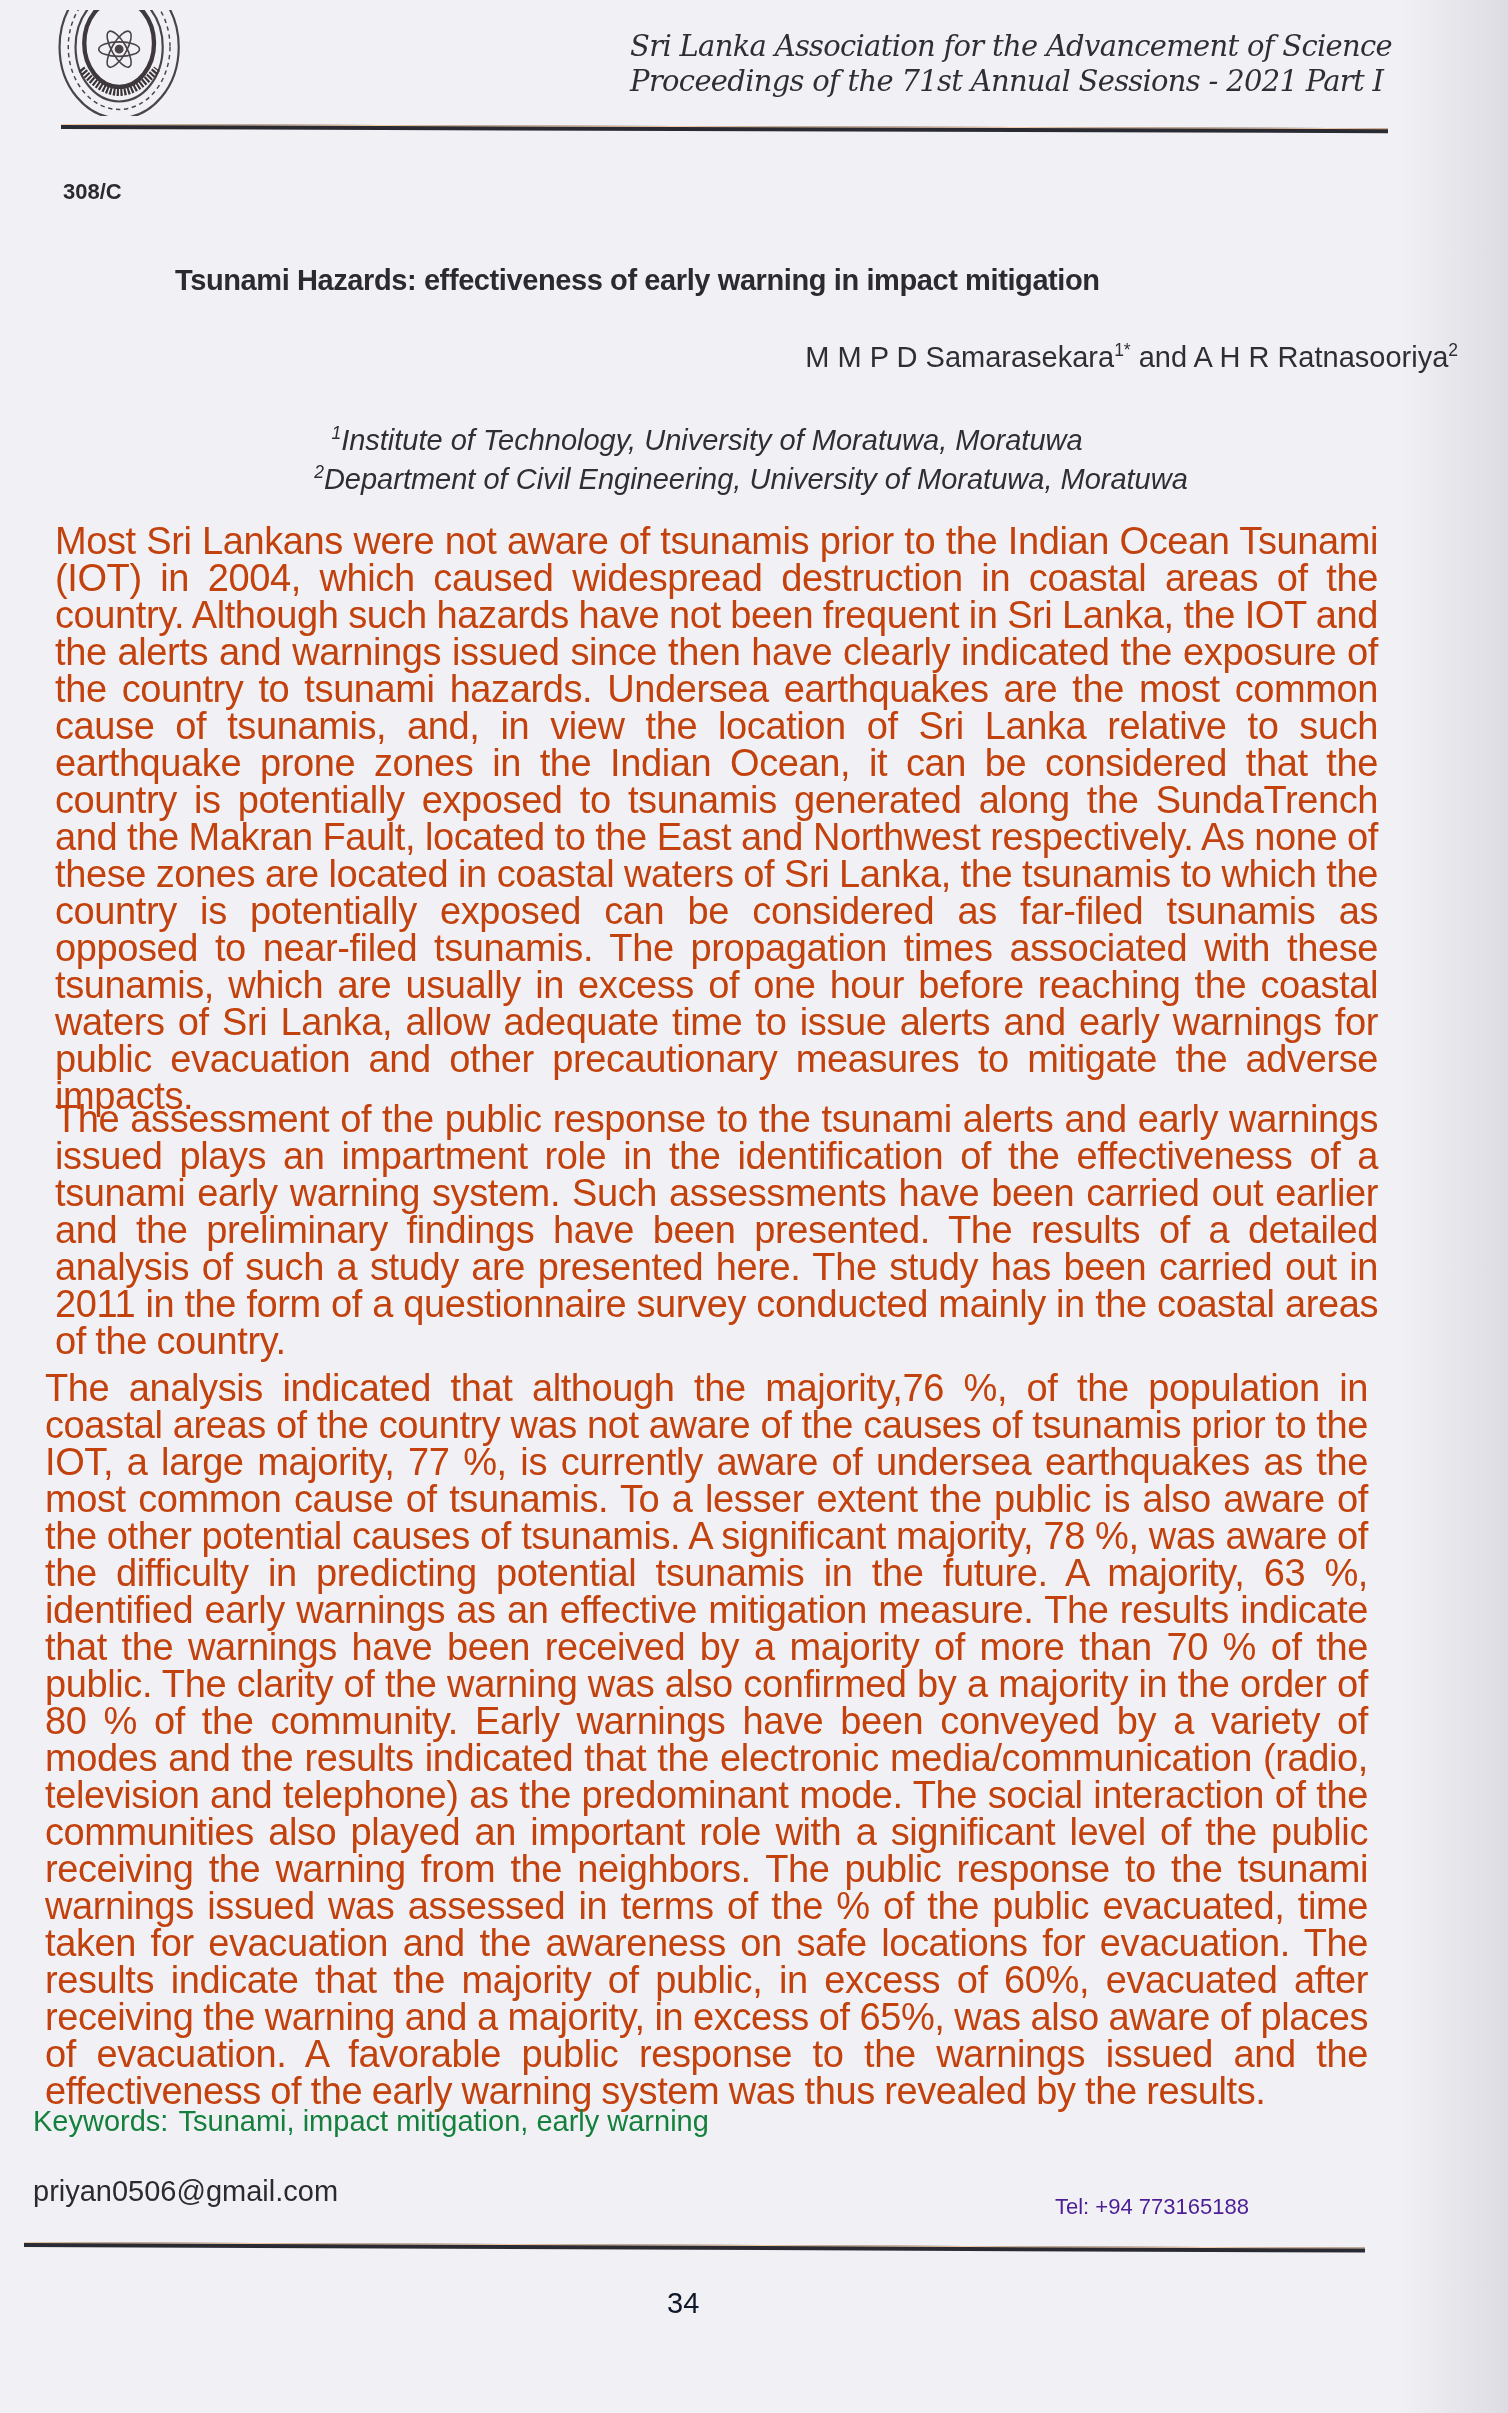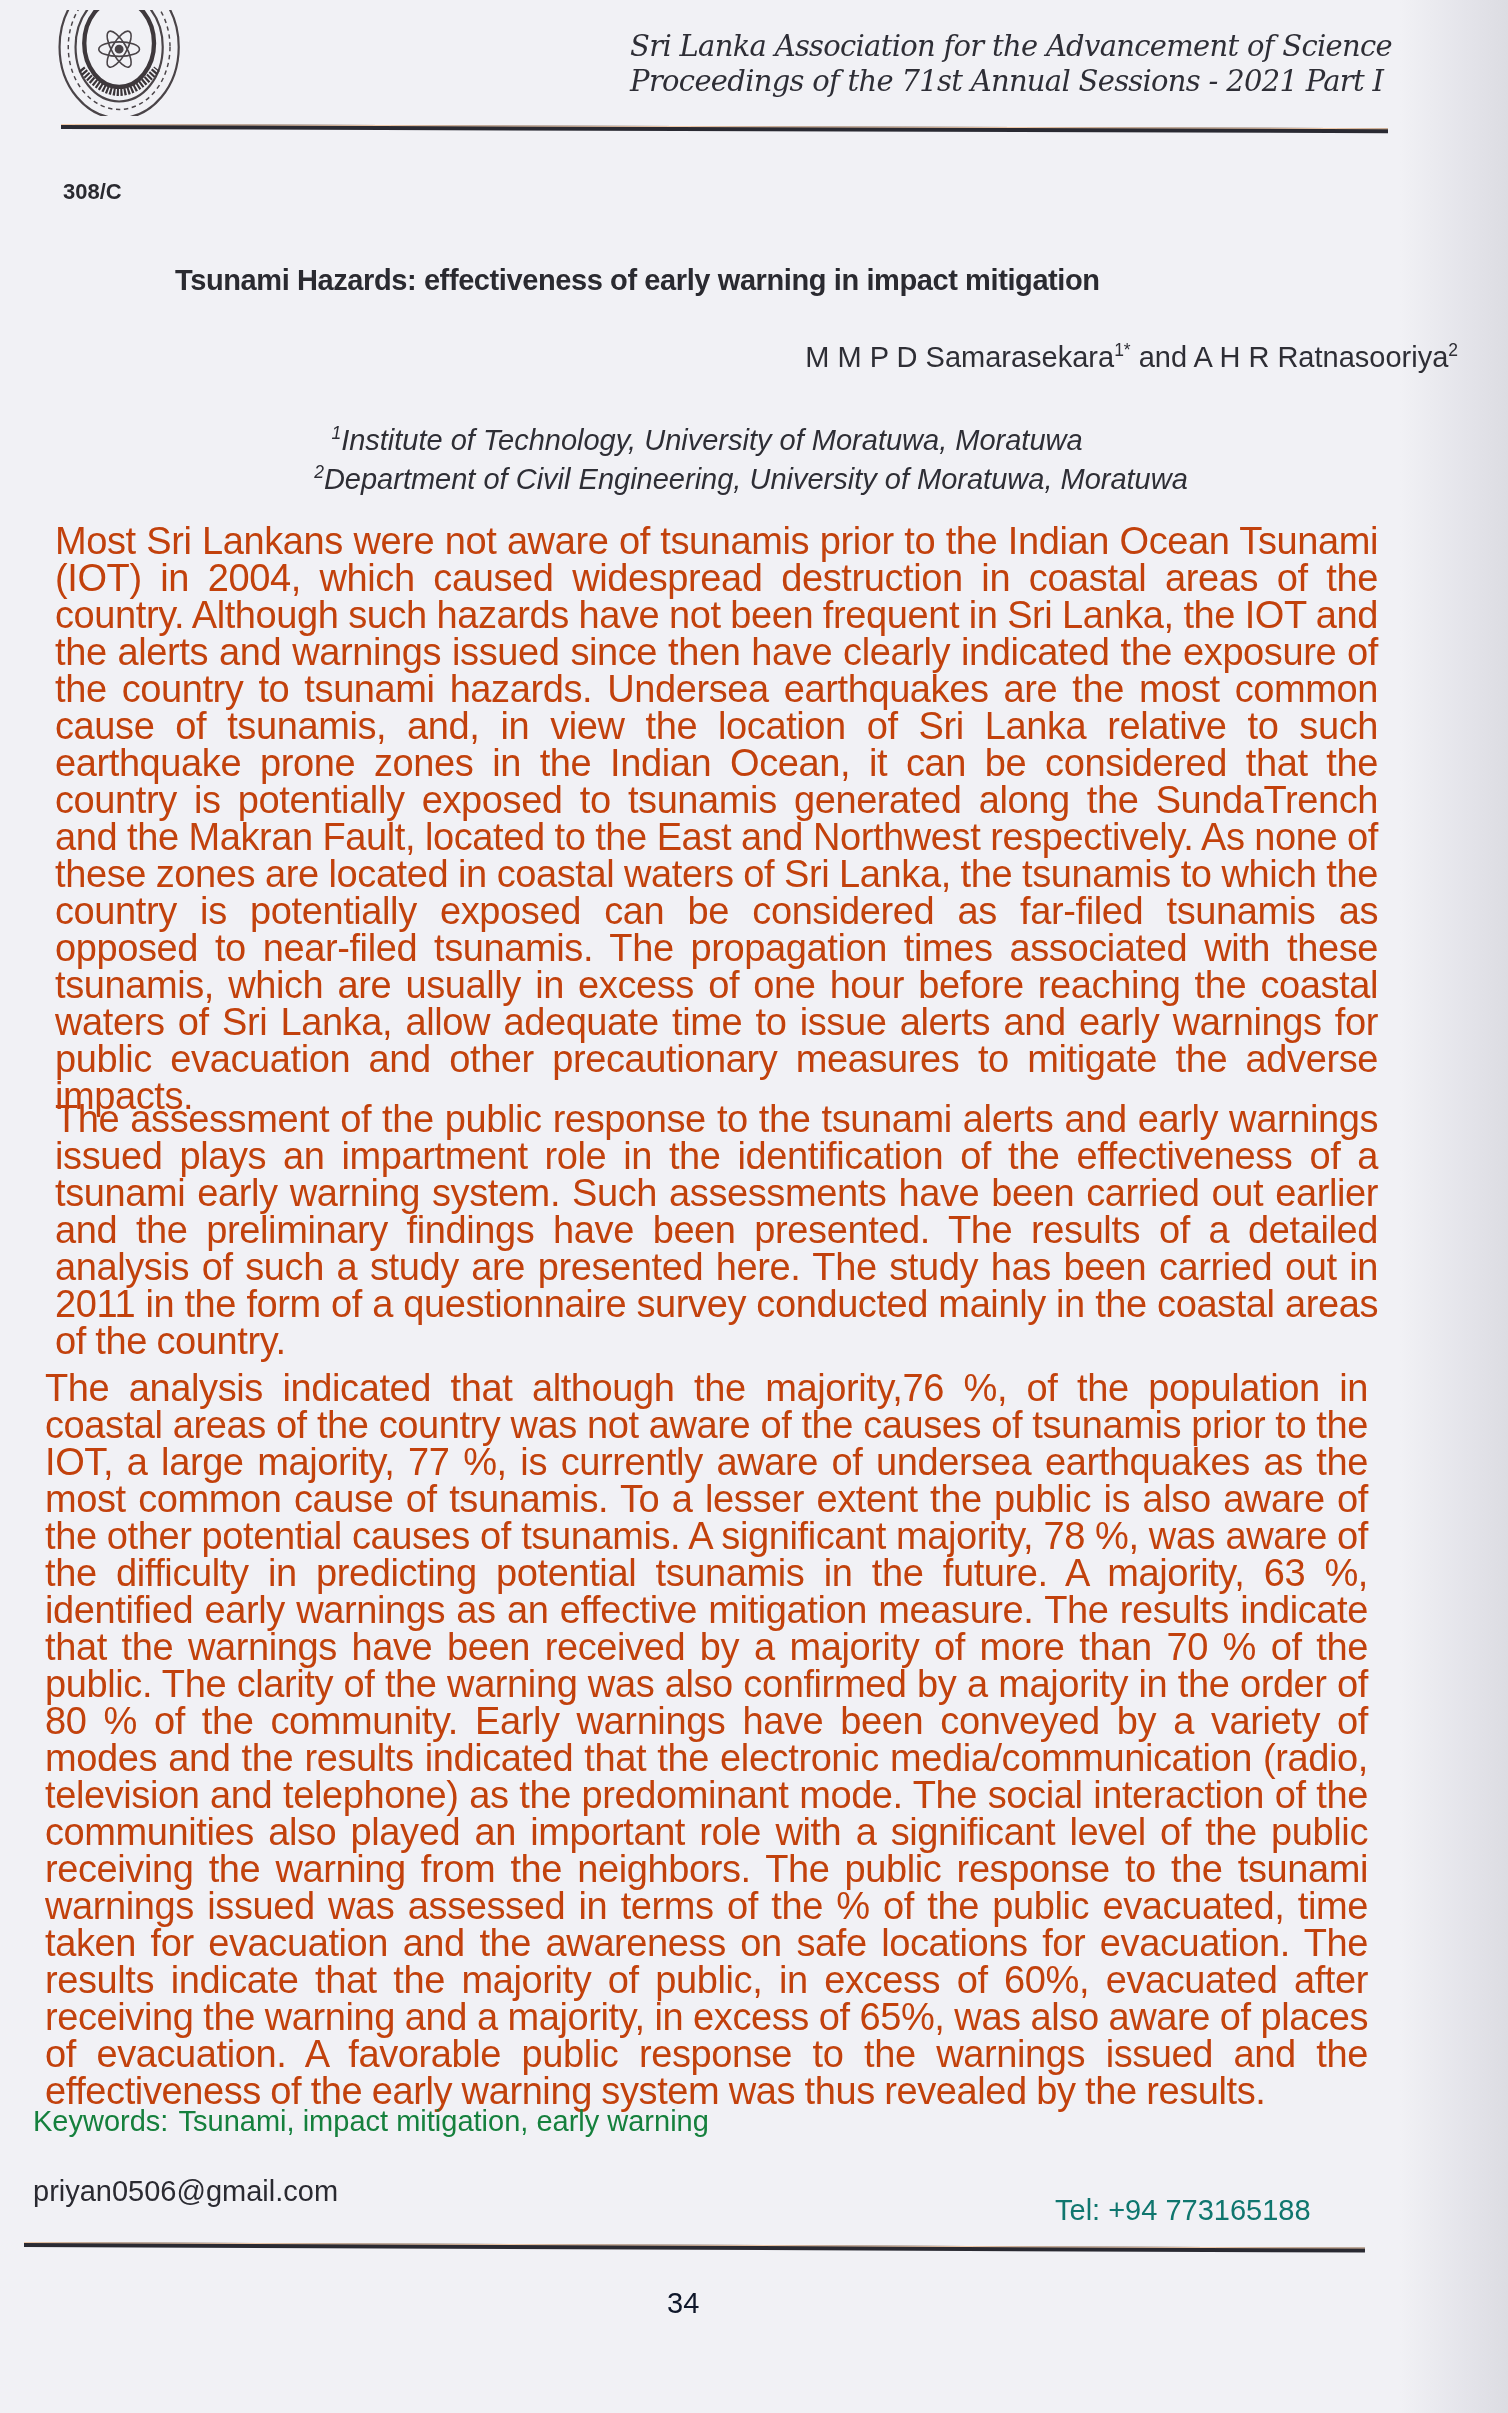--- a/index.html
+++ b/index.html
@@ -59,21 +59,21 @@
     .para.p2 { top: 1101px; }
     .para.p3 { top: 1370px; left: 45px; width: 1323px; }
     .keywords {
       position: absolute; left: 33px; top: 2105px; font-size: 29px; color: #15803d;
     }
     .keywords .label { margin-right: 10.2px; }
     .email {
       position: absolute; left: 33px; top: 2175px; font-size: 29px; color: #2a2a31;
     }
     .tel {
-      position: absolute; left: 1055px; top: 2194px; font-size: 29px; color: #0f766e;
+      position: absolute; left: 1055px; top: 2194px; font-size: 22px; color: #4c1d95;
     }
     .page-number {
       position: absolute; left: 667px; top: 2287px; font-size: 29px; color: #0f172a;
     }
   </style>
 </head>
 <body>
 
 <div class="page-edge"></div>
 

